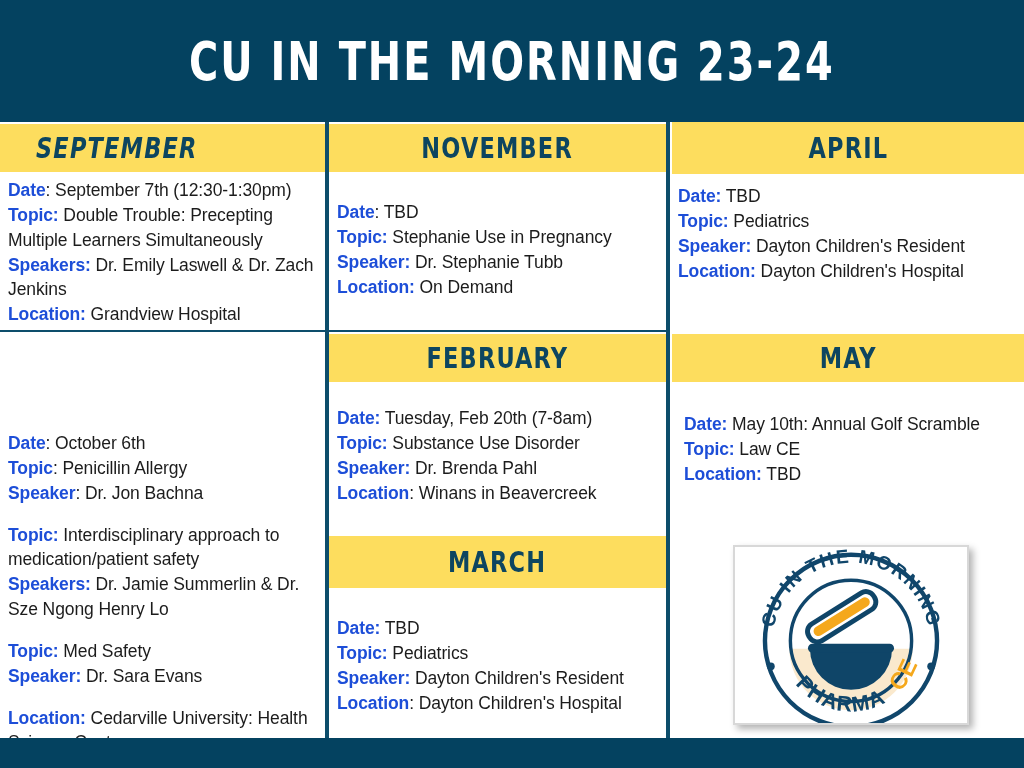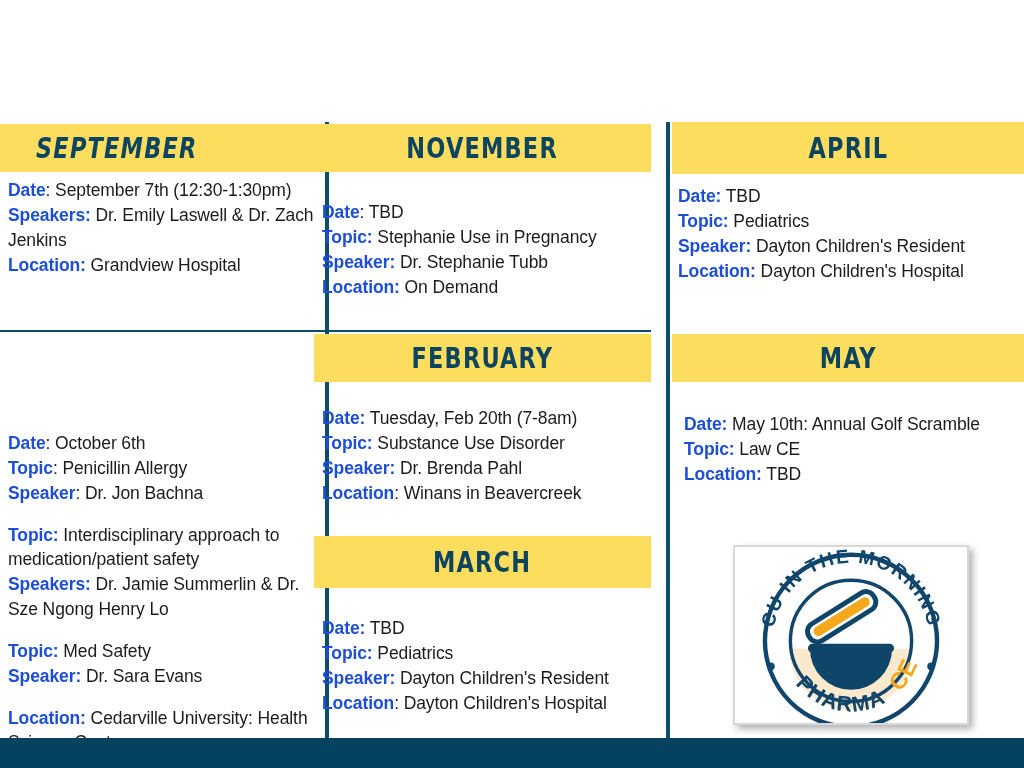--- a/index.html
+++ b/index.html
@@ -63,21 +63,21 @@
     height: 616px;
     background: #ffffff;
   }
 
   .col {
     position: absolute;
     top: 0;
     height: 616px;
   }
   .col-1 { left: 0px;   width: 325px; }
-  .col-2 { left: 314px; width: 298px; border-radius: 32px; }
+  .col-2 { left: 329px; width: 298px; border-radius: 32px; }
   .col-3 { left: 670px; width: 354px; padding-left: 8px; }
 
   .divider {
     position: absolute;
     top: 0;
     width: 4px;
     height: 616px;
     background: #0d4d6b;
   }
   .div-1 { left: 325px; }
@@ -134,31 +134,35 @@
     border: 2px solid #d8d8d8;
     box-shadow: 4px 4px 7px rgba(0,0,0,0.30);
   }
   .logo-card svg { display: block; width: 100%; height: 100%; }
 </style>
 </head>
 <body>
 
 <div id="poster">
 
+  <div class="title-bar">
+    <div class="title-text">CU in the Morning 23-24</div>
+  </div>
 
   <div class="grid">
 
     <div class="col col-1">
 
       <div class="month-band month-left" style="position:absolute;left:0;top:2px;width:325px;font-style:italic;">
         <span class="month-label">SEPTEMBER</span>
       </div>
 
       <div class="entry" style="position:absolute;left:8px;top:56px;width:312px;">
         <div class="line"><b>Date</b><span>: </span><span>September 7th (12:30-1:30pm)</span></div>
+        <div class="line"><b>Topic:</b><span> </span><span>Double Trouble: Precepting Multiple Learners Simultaneously</span></div>
         <div class="line"><b>Speakers:</b><span> </span><span>Dr. Emily Laswell &amp; Dr. Zach Jenkins</span></div>
         <div class="line"><b>Location:</b><span> </span><span>Grandview Hospital</span></div>
       </div>
 
       <div class="hrule" style="left:0;top:208px;width:325px;"></div>
 
 
       <div class="entry" style="position:absolute;left:8px;top:263px;width:312px;margin-top:46px;">
         <div class="line"><b>Date</b><span>: </span><span>October 6th</span></div>
         <div class="line"><b>Topic</b><span>: </span><span>Penicillin Allergy</span></div>

